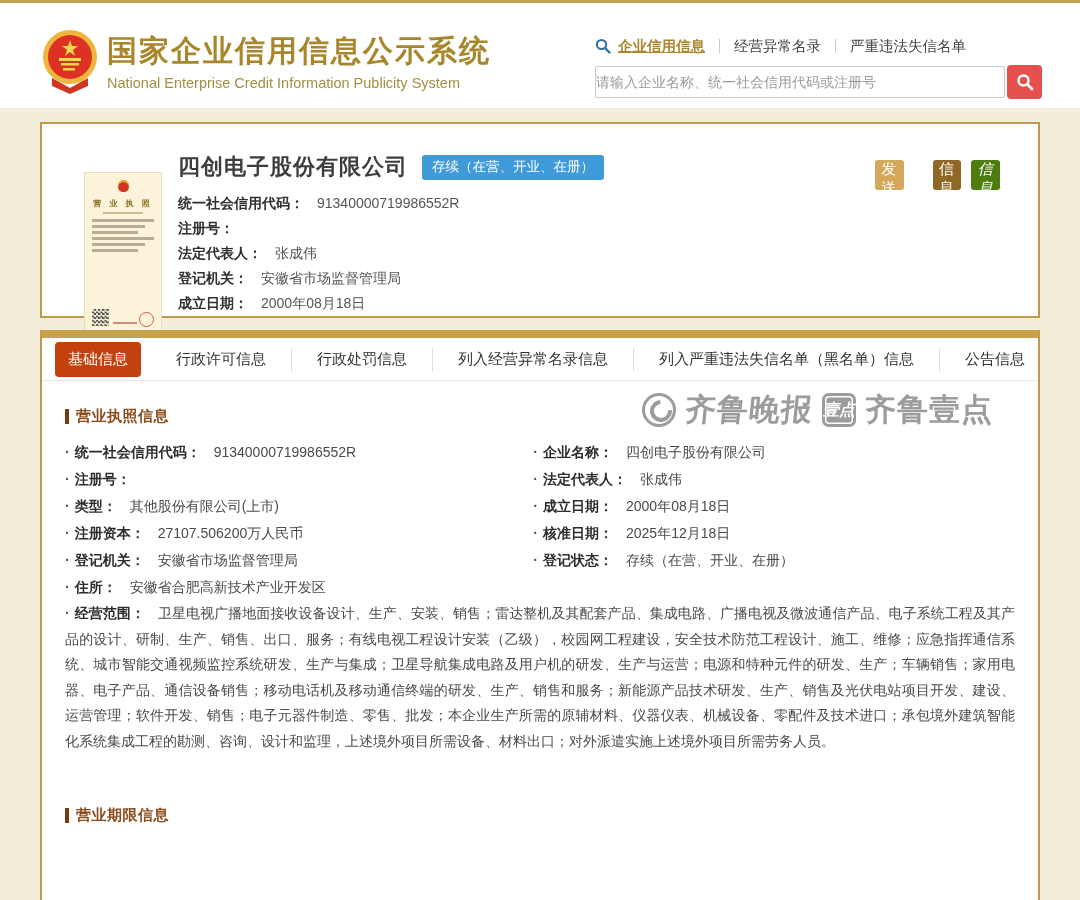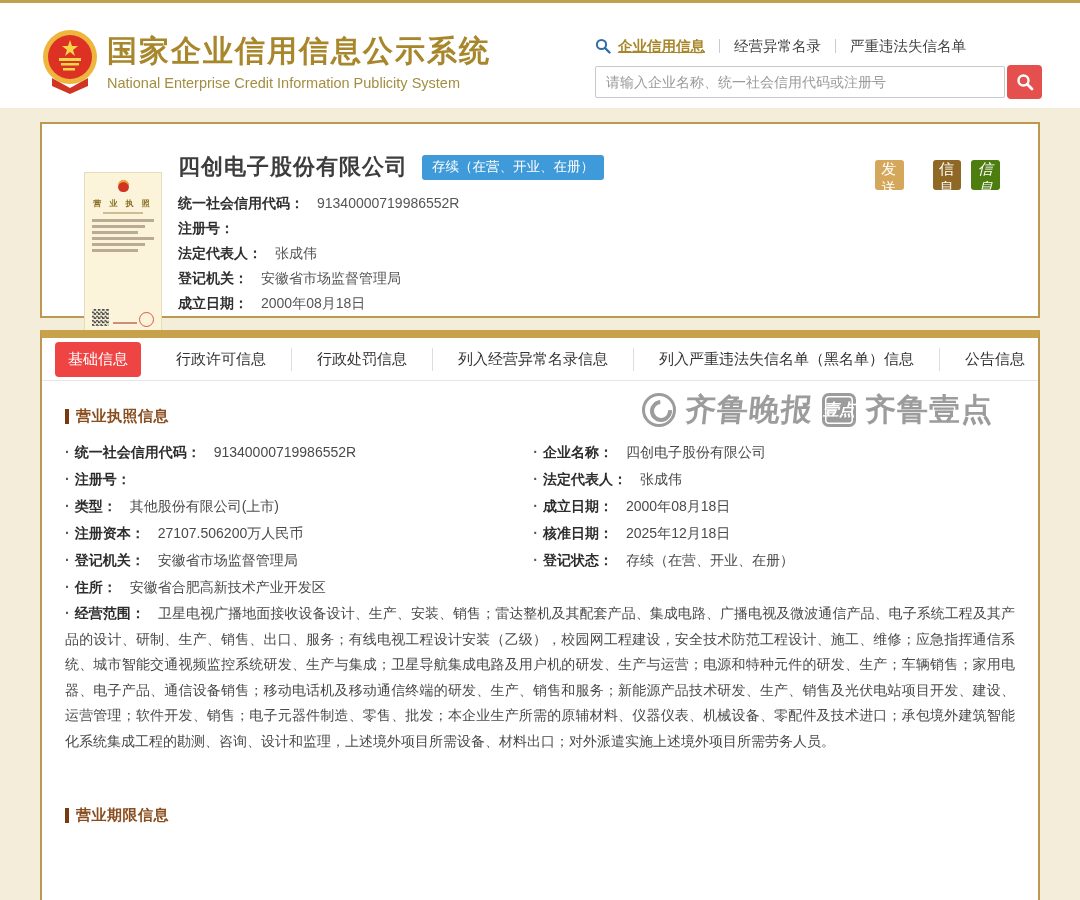--- a/index.html
+++ b/index.html
@@ -14,21 +14,21 @@
   .site-title { font-size:30px; font-weight:700; color:#a8872c; letter-spacing:2px; }
   .site-subtitle { font-size:14.5px; color:#a38d42; margin-top:3px; }
 
   .search-area { position:absolute; left:595px; top:33px; width:447px; }
   .search-nav { display:flex; align-items:center; font-size:14.5px; height:20px; }
   .mag-ico { width:16px; height:16px; margin-right:7px; }
   .nav-link { cursor:pointer; color:#444; text-decoration:none; white-space:nowrap; }
   .nav-link.active { color:#a8872c; text-decoration:underline; font-weight:700; }
   .nav-sep { border-left:1px solid #ccc; height:14px; margin:0 14px; }
   .search-row { display:flex; margin-top:9px; height:34px; }
-  .search-input { flex:1; height:32px; margin-top:1px; border:1px solid #c9c9c9; border-radius:2px; padding:0 10px; font-size:14px; color:#333; outline:none; }
+  .search-input { flex:1; height:32px; margin-top:1px; border:1px solid #c9c9c9; border-radius:2px; padding:0 0; font-size:14px; color:#333; outline:none; }
   .search-input::placeholder { color:#9a9a9a; }
   .search-btn { width:35px; height:34px; border:none; border-radius:4px; margin-left:2px; display:flex; align-items:center; justify-content:center; cursor:pointer; background:#e5504e; }
 
   
   .card { position:absolute; left:40px; width:1000px; background:#fff; border:2px solid #bd9851; }
   .card1 { top:122px; height:196px; }
   .card2 { top:330px; height:572px; border-top:8px solid #c8a24b; }
 
   
   .license-thumb { position:absolute; left:42px; top:48px; width:78px; height:163px; background:#fbf4da; border:1px solid #e9ddb9; padding-top:5px; text-align:center; cursor:pointer; }
@@ -157,21 +157,21 @@
 
   <div class="action-col">
     <button class="btn-report" style="background: rgb(213, 167, 91);">发送报告</button>
     <button class="btn-share" style="background: rgb(143, 104, 38);">信息分享</button>
     <button class="btn-print" style="background: #4d7c0f; font-style: italic;">信息打印</button>
   </div>
 </section>
 
 <section class="card card2">
   <nav class="tabbar">
-    <span class="tab active" style="background: #ef4444;">基础信息</span>
+    <span class="tab active" style="background: #c2410c;">基础信息</span>
     <span class="tab">行政许可信息</span>
     <span class="tab">行政处罚信息</span>
     <span class="tab">列入经营异常名录信息</span>
     <span class="tab">列入严重违法失信名单（黑名单）信息</span>
     <span class="tab">公告信息</span>
   </nav>
 
   <div class="watermark">
     <span class="wm-circle"></span>
     <span class="wm-brand1">齐鲁晚报</span>

